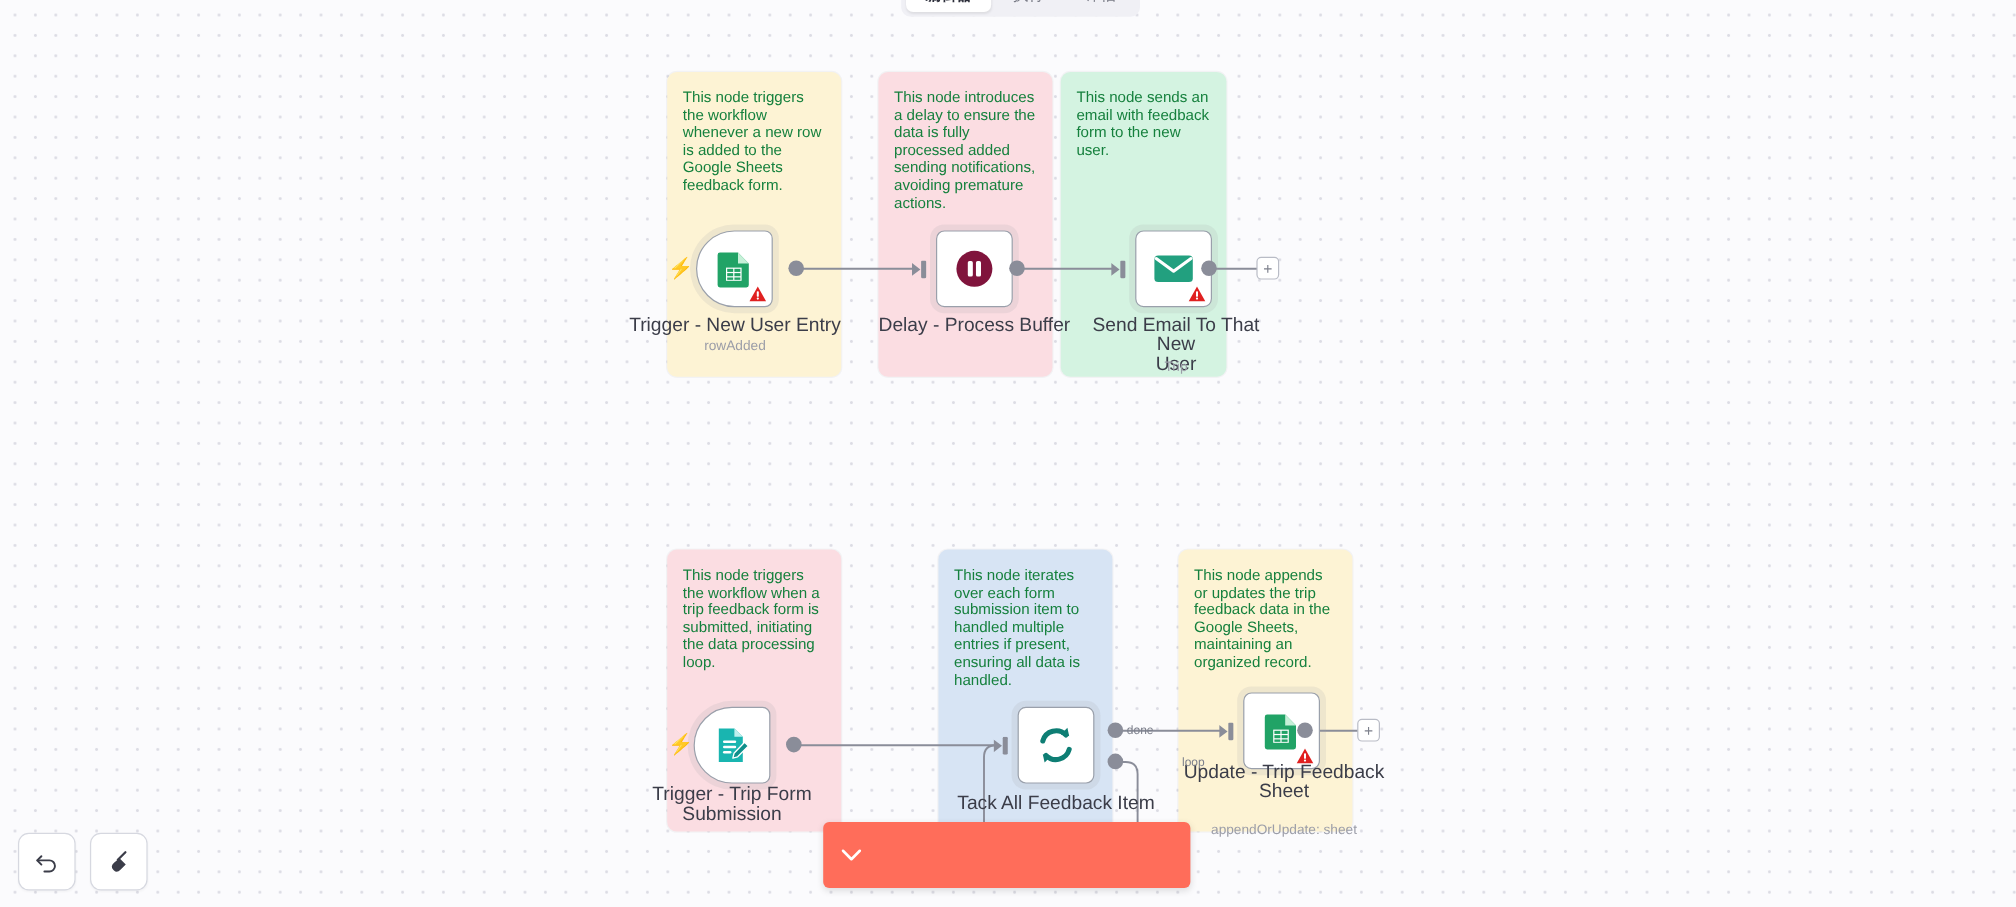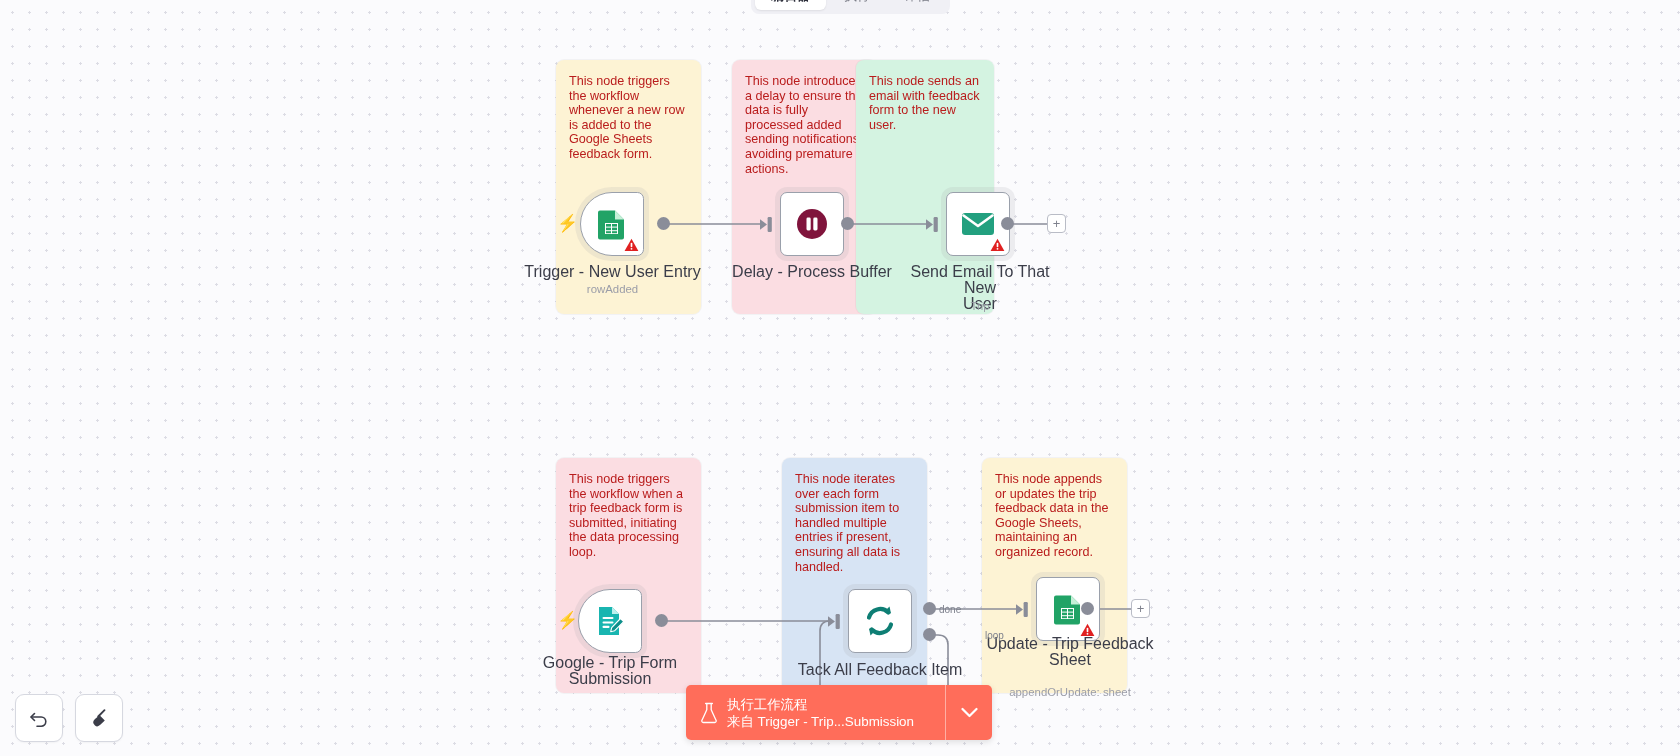--- a/index.html
+++ b/index.html
@@ -51,21 +51,21 @@
   .sticky {
     position: absolute;
     border-radius: 8px;
     padding: 14px 13px 0 13px;
     box-shadow: 0 0 0 1px rgba(0,0,0,0.035);
     overflow: hidden;
   }
   .sticky .note-text {
     font-size: 12.6px;
     line-height: 14.6px;
-    color: #b91c1c;
+    color: #15803d;
     white-space: pre-wrap;
   }
   .sticky.yellow  { background: #fdf3d4; }
   .sticky.pink    { background: #fbdde2; }
   .sticky.green   { background: #d4f3e1; }
   .sticky.blue    { background: #d7e4f4; }
 
   
   .node {
     position: absolute;
@@ -224,21 +224,21 @@
   </svg>
 
   <div class="sticky yellow" style="left:556px; top:60px; width:145px; height:254px;">
     <div class="note-text">This node triggers the workflow whenever a new row is added to the Google Sheets feedback form.</div>
   </div>
 
   <div class="sticky pink" style="left:732px; top:60px; width:145px; height:254px;">
     <div class="note-text">This node introduces a delay to ensure the data is fully processed added sending notifications, avoiding premature actions.</div>
   </div>
 
-  <div class="sticky green" style="left:856px; top:60px; width:138px; height:254px;">
+  <div class="sticky green" style="left:884px; top:60px; width:138px; height:254px;">
     <div class="note-text">This node sends an email with feedback form to the new user.</div>
   </div>
 
   <div class="bolt" style="left:557px; top:215px;">⚡</div>
   <div class="node trigger" style="left:580px; top:192px;">
     <div class="glyph">
       <svg width="30" height="32" viewBox="0 0 30 32">
         <path d="M3 2.5h15l9 9v18a2 2 0 0 1-2 2H3a2 2 0 0 1-2-2v-25a2 2 0 0 1 2-2z" fill="#21a366"></path>
         <path d="M18 2.5l9 9h-9z" fill="#c6f0d8"></path>
         <rect x="8" y="15" width="13" height="11" fill="#fff"></rect>
@@ -322,21 +322,21 @@
         <g fill="#fff">
           <rect x="7.5" y="12" width="11" height="2.1" rx="1"></rect>
           <rect x="7.5" y="16.4" width="11" height="2.1" rx="1"></rect>
           <rect x="7.5" y="20.8" width="7" height="2.1" rx="1"></rect>
         </g>
         <path d="M25.5 13.5l3.2 3.2-9 9-4 1 1-4z" fill="#0e8f8b" stroke="#fff" stroke-width="1.1" stroke-linejoin="round"></path>
       </svg>
     </div>
   </div>
   <div class="out-dot" style="left:655px; top:614px;"></div>
-  <div class="node-label" style="left:515px; top:655px; width:190px;">Google - Trip Form
+  <div class="node-label" style="left:515px; top:655px; width:190px;">Trigger - Trip Form
 Submission</div>
 
   <svg class="in-arrow" style="left:828px; top:614px;" viewBox="0 0 13 15">
     <path d="M0 2.2 L7 7.5 L0 12.8z" fill="#8a8d99"></path>
     <rect x="7.6" y="0" width="4.2" height="15" rx="1.2" fill="#8a8d99"></rect>
   </svg>
   <div class="node" style="left:848px; top:589px;">
     <div class="glyph">
       <svg width="36" height="36" viewBox="0 0 36 36">
         <path d="M7 14.5a11.5 11.5 0 0 1 19.3-5" fill="none" stroke="#0e7e74" stroke-width="4.2" stroke-linecap="round"></path>
@@ -393,30 +393,20 @@
     </div>
     <div class="ctrl-btn">
       <svg width="22" height="22" viewBox="0 0 22 22">
         <path d="M16.5 3.2 L10.2 9.5" stroke="#3b3d49" stroke-width="1.9" stroke-linecap="round"></path>
         <path d="M11.6 8.2 L16.8 13.4 L12.6 17.6 Q9.4 20.8 7 18.4 L6.2 17.6 Q3.8 15.2 7 12z" fill="#3b3d49"></path>
       </svg>
     </div>
   </div>
 
   <div id="toast">
-    <div class="t-main">
-      <svg width="18" height="22" viewBox="0 0 18 22">
-        <path d="M6.8 1.5 v6.2 L2 18.2 a1.5 1.5 0 0 0 1.3 2.3 h11.4 a1.5 1.5 0 0 0 1.3 -2.3 L11.2 7.7 V1.5" fill="none" stroke="#ffffff" stroke-width="1.3" stroke-linejoin="round"></path>
-        <path d="M5.6 1.5 h6.8" stroke="#ffffff" stroke-width="1.3" stroke-linecap="round"></path>
-      </svg>
-      <div class="t-txt">
-        <div class="t-title">执行工作流程</div>
-        <div class="t-sub">来自 Trigger - Trip...Submission</div>
-      </div>
-    </div>
     <div class="t-caret">
       <svg width="17" height="11" viewBox="0 0 17 11">
         <path d="M1.5 2 L8.5 9 L15.5 2" fill="none" stroke="#ffffff" stroke-width="2.2" stroke-linecap="round" stroke-linejoin="round"></path>
       </svg>
     </div>
   </div>
 
 </div>
 
 </body></html>

